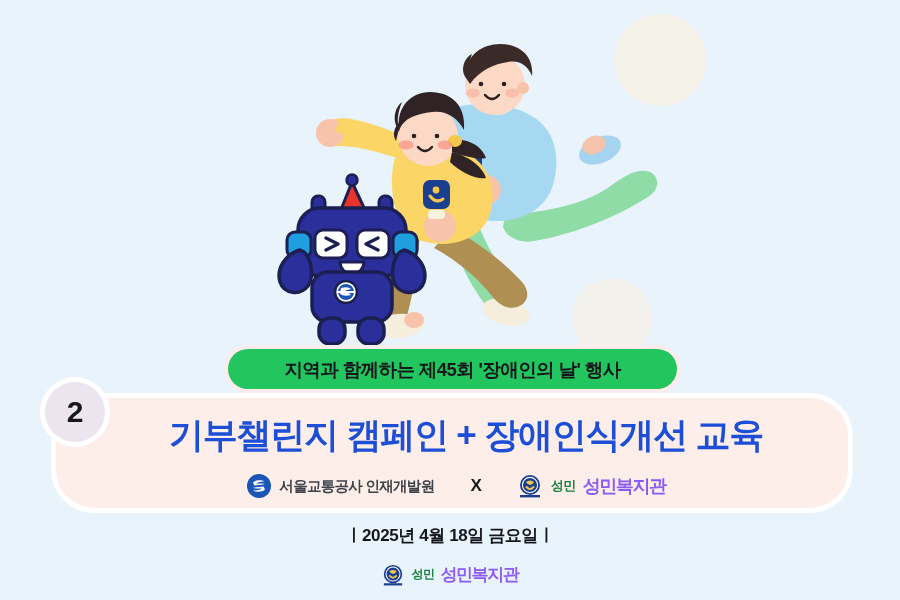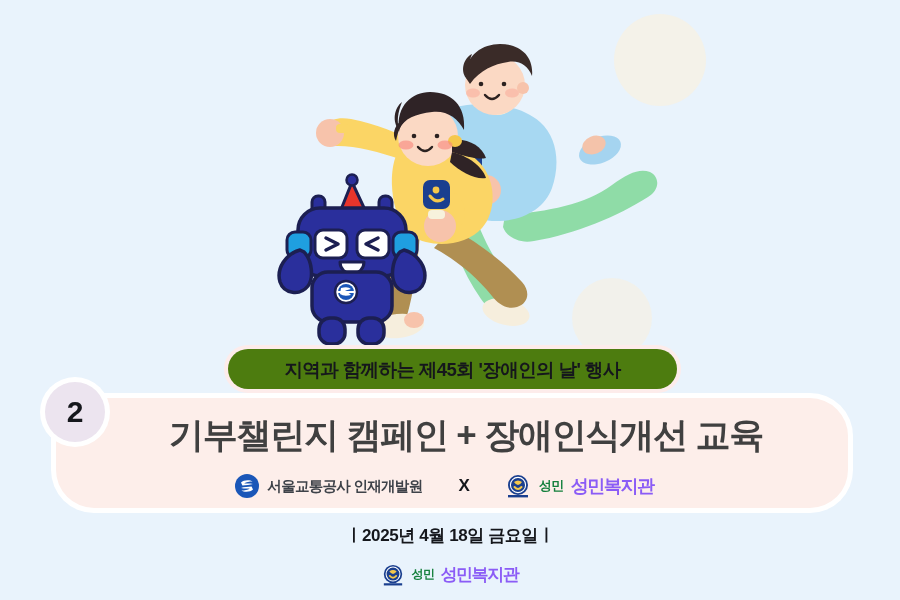--- a/index.html
+++ b/index.html
@@ -30,21 +30,21 @@
   }
   #illustration svg { display: block; }
 
   
   #subtitle-pill {
     position: absolute;
     left: 228px;
     top: 349px;
     width: 449px;
     height: 40px;
-    background: #4d7c0f;
+    background: #22c55e;
     border-radius: 22px;
     box-shadow: 0 0 0 4px #fdeceb;
     display: flex;
     align-items: center;
     justify-content: center;
     z-index: 4;
   }
   #subtitle-pill .txt {
     font-size: 18.5px;
     font-weight: bold;
@@ -97,30 +97,30 @@
     height: 52px;
     display: flex;
     align-items: center;
     justify-content: center;
     z-index: 5;
     pointer-events: none;
   }
   #main-title .txt {
     font-size: 35px;
     font-weight: bold;
-    color: #404040;
+    color: #1d4ed8;
     letter-spacing: -1.2px;
     white-space: nowrap;
     padding-left: 28px;
   }
 
   
   #partner-row {
     position: absolute;
-    left: 48px;
+    left: 60px;
     top: 468px;
     width: 792px;
     height: 36px;
     display: flex;
     align-items: center;
     justify-content: center;
     gap: 0px;
     z-index: 5;
   }
   .partner {

